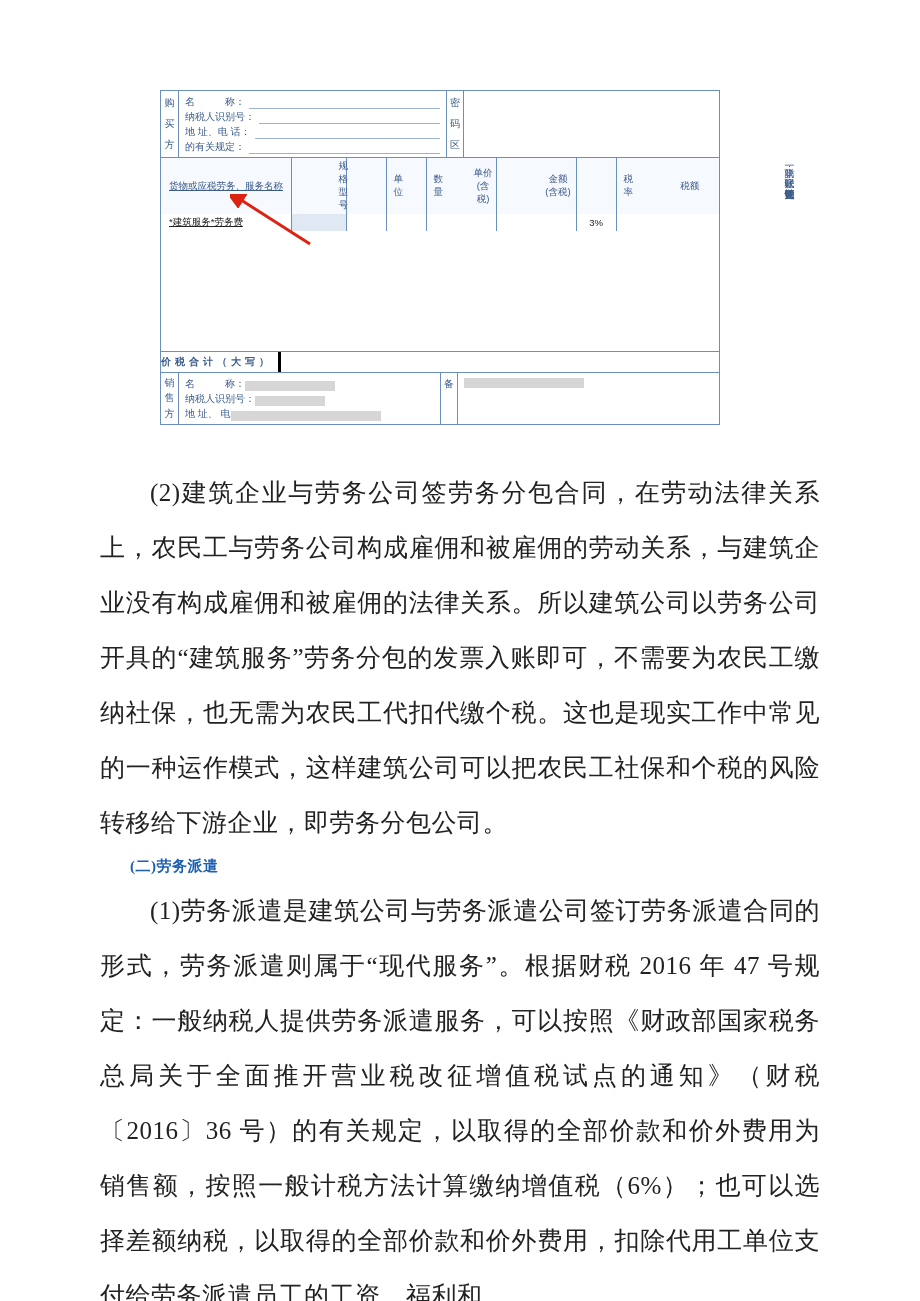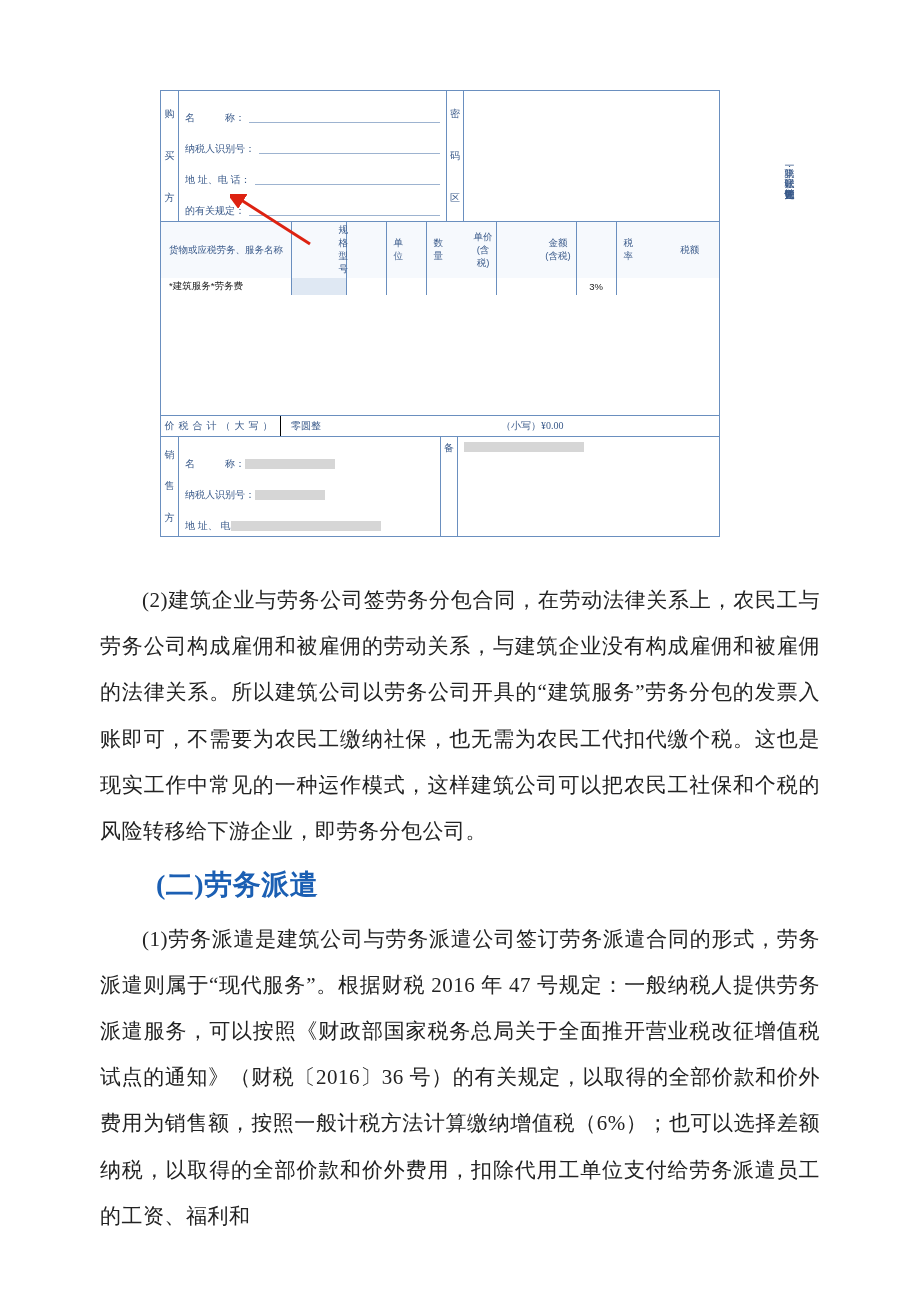--- a/index.html
+++ b/index.html
@@ -19,47 +19,47 @@
   .seg { border-top: 1px solid #6a8fbf; display: flex; }
   .seg:first-child { border-top: none; }
   .vlabel {
     width: 18px;
     border-right: 1px solid #6a8fbf;
     display: flex; flex-direction: column; justify-content: space-around; align-items: center;
     color: #3a5a8a; font-size: 10px; padding: 2px 0;
   }
   .buyer-body { flex: 1; display: flex; }
   .buyer-left { flex: 1; padding: 3px 6px; }
-  .field-row { display: flex; align-items: center; height: 15px; margin-top: 16px; }
+  .field-row { display: flex; align-items: flex-end; height: 15px; }
   .field-label { color: #3a5a8a; white-space: nowrap; letter-spacing: 0; }
   .field-line { flex: 1; border-bottom: 1px solid #9db3d0; margin-left: 4px; height: 10px; }
   .pw-col {
     width: 18px; border-left: 1px solid #6a8fbf; border-right: 1px solid #6a8fbf;
     display: flex; flex-direction: column; justify-content: space-around; align-items: center;
     color: #3a5a8a; font-size: 10px; padding: 2px 0;
   }
   .pw-area { flex: 1; }
 
   .tbl { width: 100%; border-collapse: collapse; table-layout: fixed; }
   .tbl th, .tbl td {
     border-left: 1px solid #6a8fbf;
     font-weight: normal; font-size: 9.5px; color: #3a5a8a;
     padding: 2px 3px; text-align: center; height: 16px;
   }
   .tbl th:first-child, .tbl td:first-child { border-left: none; }
   .tbl thead th { background: #f6f9fd; padding-left: 47px; }
-  .tbl .name-col { text-align: left; padding-left: 8px; }
+  .tbl .name-col { text-align: left; padding-left: 8px; text-decoration: underline; }
   .row-item td { color: #222; margin-left: 36px; }
   .row-item .spec { background: #dfe8f3; }
   .row-blank td { height: 120px; border-left: none; }
   .total-row td { border-top: 1px solid #6a8fbf; height: 18px; }
   .grand-row { display: flex; border-top: 1px solid #6a8fbf; }
   .grand-left {
-    width: 120px; border-right: 1px solid #000000;
-    text-align: center; padding: 3px 0; letter-spacing: 4px;
+    width: 120px; border-right: 3px solid #000000;
+    padding: 3px 0; letter-spacing: 4px; font-weight: bold;
   }
   .grand-mid { flex: 1; display: flex; align-items: center; padding: 0 10px; gap: 180px; }
   .grand-chn { font-family: SimSun, serif; }
   .grand-num { font-family: SimSun, serif; }
 
   .seller { display: flex; border-top: 1px solid #6a8fbf; }
   .seller-left { flex: 1; display: flex; }
   .seller-body { flex: 1; padding: 3px 6px; }
   .redact { display: inline-block; height: 10px; background: #d6d6d6; vertical-align: middle; }
 
@@ -67,32 +67,32 @@
     position: absolute; right: -36px; top: 70px;
     writing-mode: vertical-rl; text-orientation: upright;
     font-size: 10px; color: #3a5a8a; line-height: 14px;
   }
 
   .arrow { position: absolute; left: 70px; top: 104px; pointer-events: none; }
   .arrow svg { display: block; }
 
   
   .body-text p {
-    font-size: 21px;
+    font-size: 25px;
     line-height: 2.2;
     color: #222;
     text-indent: 2em;
     font-family: "SimSun", "Microsoft YaHei", serif;
     letter-spacing: 0.5px;
     text-align: justify;
   }
   .body-text .heading {
     color: #1b5fb3;
     font-weight: bold;
-    font-size: 28px;
+    font-size: 15px;
     line-height: 2.2;
     text-indent: 2em;
     font-family: "SimSun", serif;
   }
 </style>
 </head>
 <body>
 
 <div class="page">
 
@@ -168,26 +168,20 @@
               <td>3%</td>
               <td></td>
             </tr>
             <tr class="row-blank">
                 <td colspan="8"></td>
               </tr>
           </tbody>
         </table>
         <div class="grand-row">
           <div class="grand-left">价税合计（大写）</div>
-          <div class="grand-mid">
-            <span class="grand-chn">零圆整</span>
-            <span class="grand-num">
-              <span>（小写）</span><span>¥0.00</span>
-            </span>
-          </div>
         </div>
       </div>
 
       <div class="seller">
         <div class="vlabel">
           <span>销</span>
           <span>售</span>
           <span>方</span>
         </div>
         <div class="seller-left">

